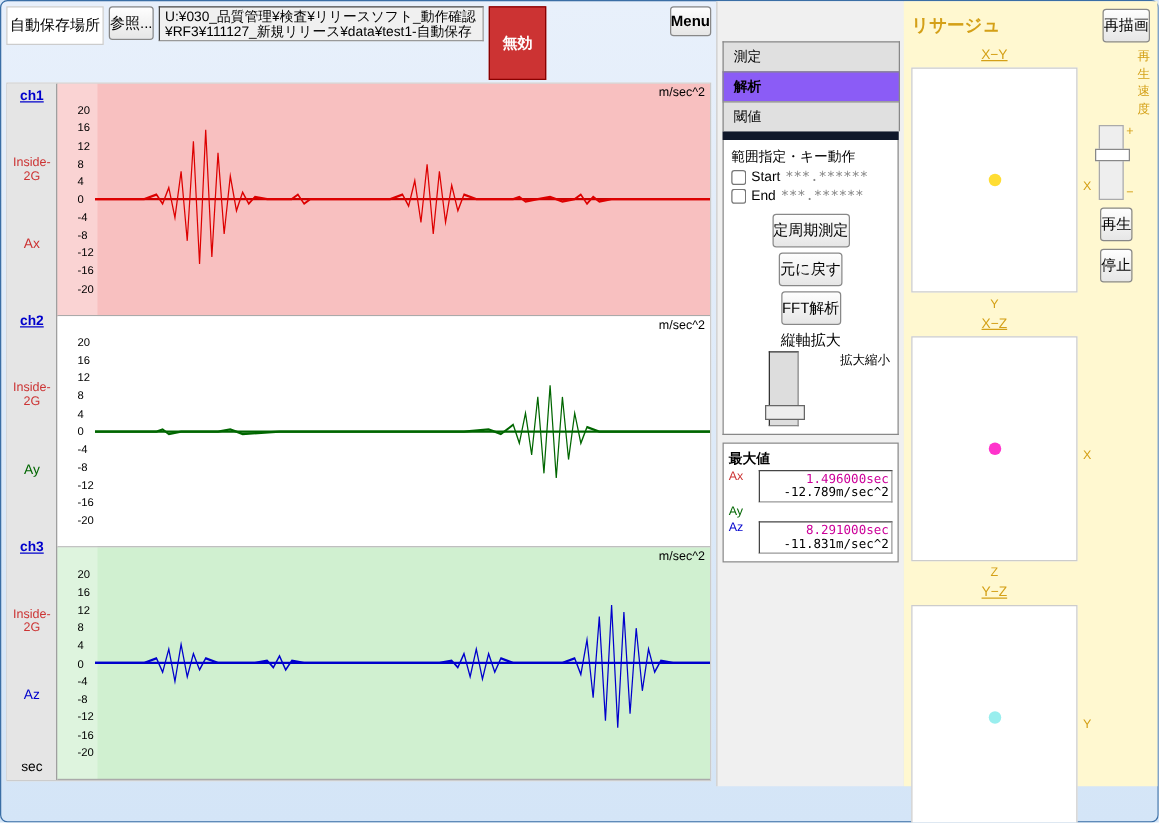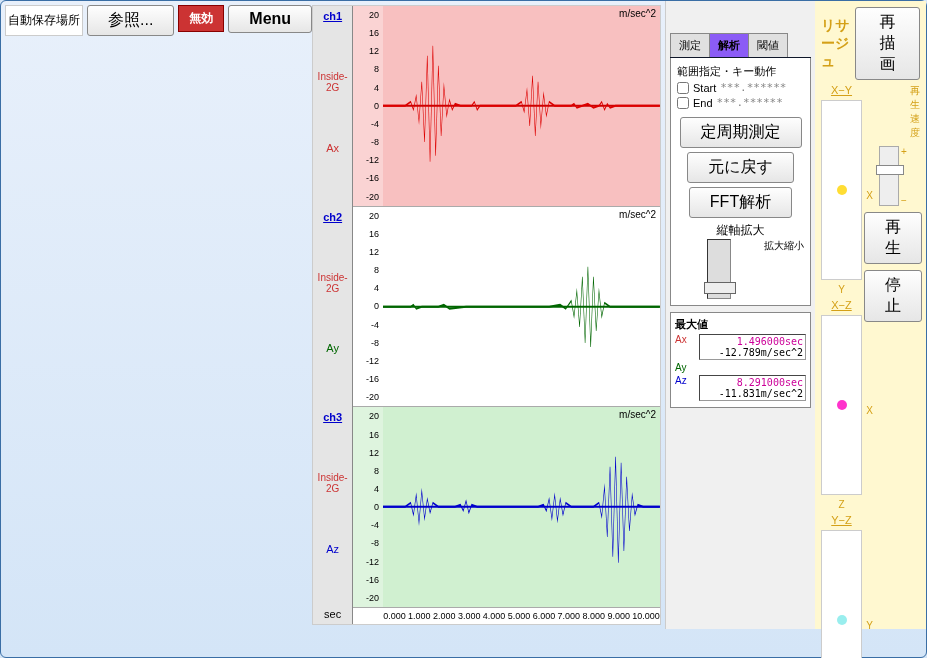--- a/index.html
+++ b/index.html
@@ -44,51 +44,51 @@
   font-size: 10px; color: #335;
 }
 .win-btn.close { background: linear-gradient(#f7b5b5, #e06060); color: #fff; border-color: #a03030; }
 .content {
   display: flex;
   height: calc(100% - 28px);
 }
 .left-pane {
   padding: 4px;
   display: flex;
-  flex-direction: row;
-  width: 664px;
+  flex-direction: column;
+  width: 572px;
 }
 .toolbar {
   display: flex;
   align-items: flex-start;
   gap: 4px;
   margin-bottom: 2px;
 }
 .toolbar-label { padding: 6px 2px; background: #fff; border: 1px solid #ccc; }
 .btn {
   background: linear-gradient(#fefefe, #e6e6e6);
   border: 1px solid #888;
   border-radius: 3px;
-  padding: 4px 20px;
-  font-size: 16px;
+  padding: 4px 0;
+  font-size: 12px;
   cursor: pointer;
 }
 .path-box {
   border: 1px inset #999;
   background: #f0f0f0;
   padding: 2px 4px;
   font-size: 11px;
   width: 260px;
   height: 28px;
   line-height: 12px;
 }
 .invalid-badge {
   background: #cc3333;
   color: #fff;
-  padding: 4px 10px;
+  padding: 20px 10px;
   font-weight: bold;
   border: 1px solid #800;
 }
 .menu-btn {
   margin-left: auto;
   font-weight: bold;
 }
 .chart-area {
   display: flex;
   flex: 1;
@@ -128,21 +128,21 @@
   border-bottom: 1px solid #aaa;
 }
 .plot.ch1 { background: #f8c0c0; }
 .plot.ch2 { background: #ffffff; }
 .plot.ch3 { background: #d0f0d0; }
 .plot-yaxis {
   position: absolute; left: 0; top: 0; bottom: 0; width: 30px;
   background: rgba(255,255,255,0.3);
   font-size: 9px;
   display: flex; flex-direction: column; justify-content: space-between;
-  text-align: right; padding: 4px;
+  text-align: right; padding: 16px;
 }
 .plot-unit {
   position: absolute; right: 4px; top: 2px;
   font-size: 10px;
 }
 .plot svg { position: absolute; left: 30px; top: 0; right: 0; bottom: 0; width: calc(100% - 30px); height: 100%; }
 .xaxis {
   height: 16px;
   font-size: 9px;
   display: flex;
@@ -153,22 +153,23 @@
 .mid-pane {
   width: 150px;
   padding: 4px;
   background: #f0f0f0;
   border-left: 1px solid #ccc;
   display: flex;
   flex-direction: column;
 }
 .tabs {
   display: flex;
-  border-bottom: 1px solid #0f172a;
+  border-bottom: 7px solid #0f172a;
   margin-top: 28px;
+  flex-direction: column;
 }
 .tab {
   padding: 4px 8px;
   border: 1px solid #888;
   border-bottom: none;
   background: #e0e0e0;
   font-size: 11px;
   margin-right: -1px;
 }
 .tab.active { background: #8b5cf6; font-weight: bold; font-family: Liberation Mono, monospace; }
@@ -273,20 +274,21 @@
 <body>
 
 <div class="window">
 
   <div class="content">
 
     <div class="left-pane">
       <div class="toolbar">
         <div class="toolbar-label">自動保存場所</div>
         <button class="btn">参照...</button>
+        <div class="path-box">U:¥030_品質管理¥検査¥リリースソフト_動作確認¥RF3¥111127_新規リリース¥data¥test1-自動保存</div>
         <div class="invalid-badge">無効</div>
         <button class="btn menu-btn">Menu</button>
       </div>
 
       <div class="chart-area">
         <div class="y-labels-col">
           <div class="ch-section">
             <span class="ch-name">ch1</span>
             <span class="inside">Inside-2G</span>
             <span class="axis-lbl">Ax</span>
@@ -364,33 +366,20 @@
                 <span>-16</span>
                 <span>-20</span>
             </div>
             <div class="plot-unit">m/sec^2</div>
             <svg viewBox="0 0 500 100" preserveAspectRatio="none">
               <line x1="0" y1="50" x2="500" y2="50" stroke="#00c" stroke-width="1"></line>
               <path d="M0 50 L40 50 L50 48 L55 54 L60 44 L65 58 L70 42 L75 56 L80 46 L85 53 L90 48 L100 50 L130 50 L140 49 L145 52 L150 47 L155 53 L160 49 L170 50 L250 50 L280 50 L290 49 L295 52 L300 46 L305 56 L310 44 L315 57 L320 46 L325 54 L330 48 L340 50 L380 50 L390 48 L395 55 L400 40 L405 65 L410 30 L415 75 L420 25 L425 78 L430 28 L435 72 L440 35 L445 62 L450 44 L455 54 L460 49 L470 50 L500 50" stroke="#00c" stroke-width="1" fill="none"></path>
             </svg>
           </div>
 
-          <div class="xaxis">
-            <span>0.000</span>
-              <span>1.000</span>
-              <span>2.000</span>
-              <span>3.000</span>
-              <span>4.000</span>
-              <span>5.000</span>
-              <span>6.000</span>
-              <span>7.000</span>
-              <span>8.000</span>
-              <span>9.000</span>
-              <span>10.000</span>
-          </div>
         </div>
       </div>
     </div>
 
     <div class="mid-pane">
       <div class="tabs">
         <div class="tab">測定</div>
         <div class="tab active">解析</div>
         <div class="tab">閾値</div>
       </div>

